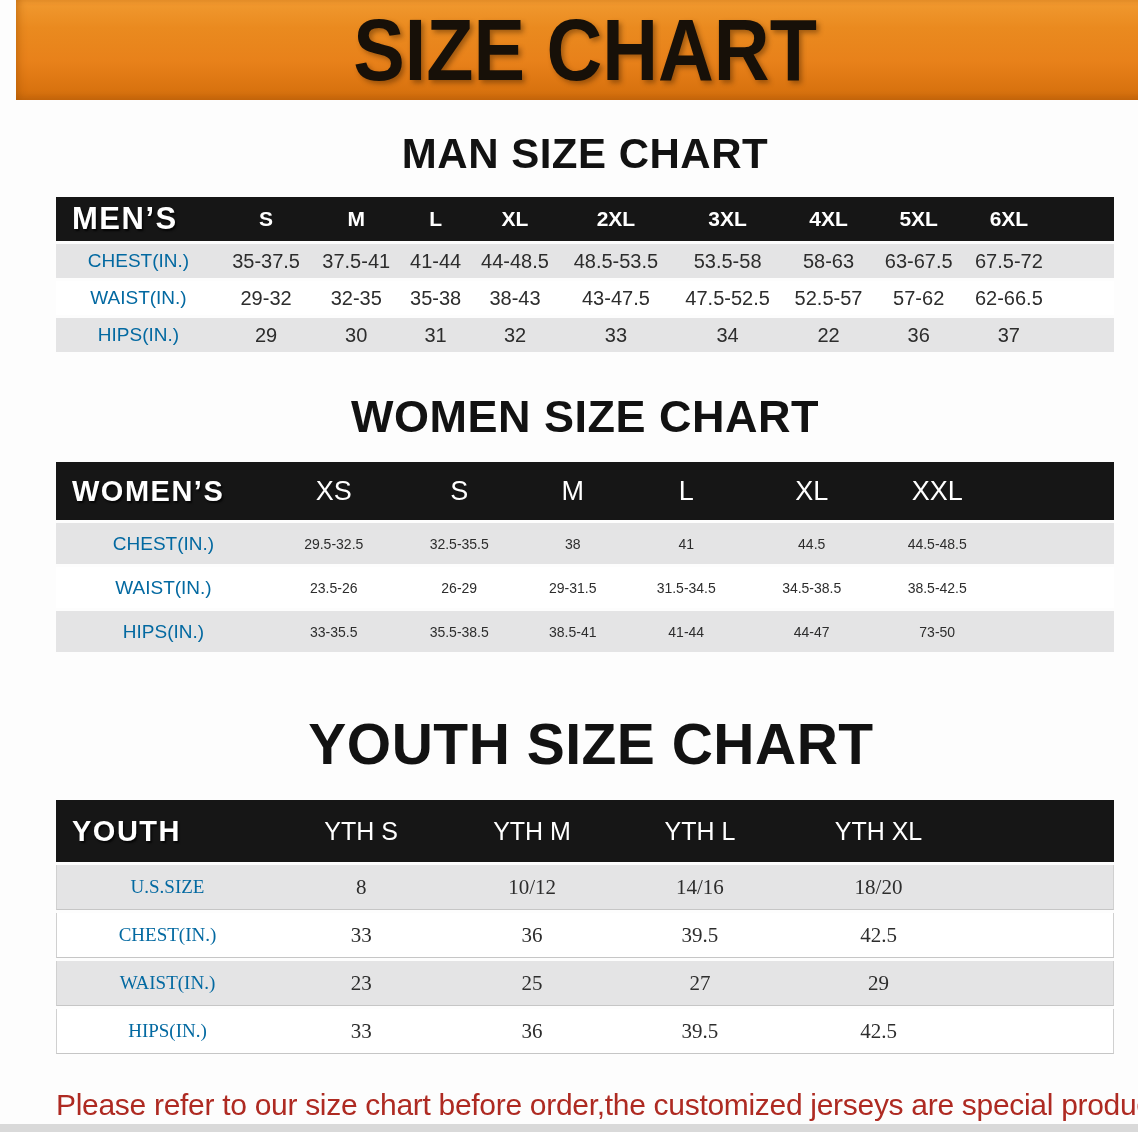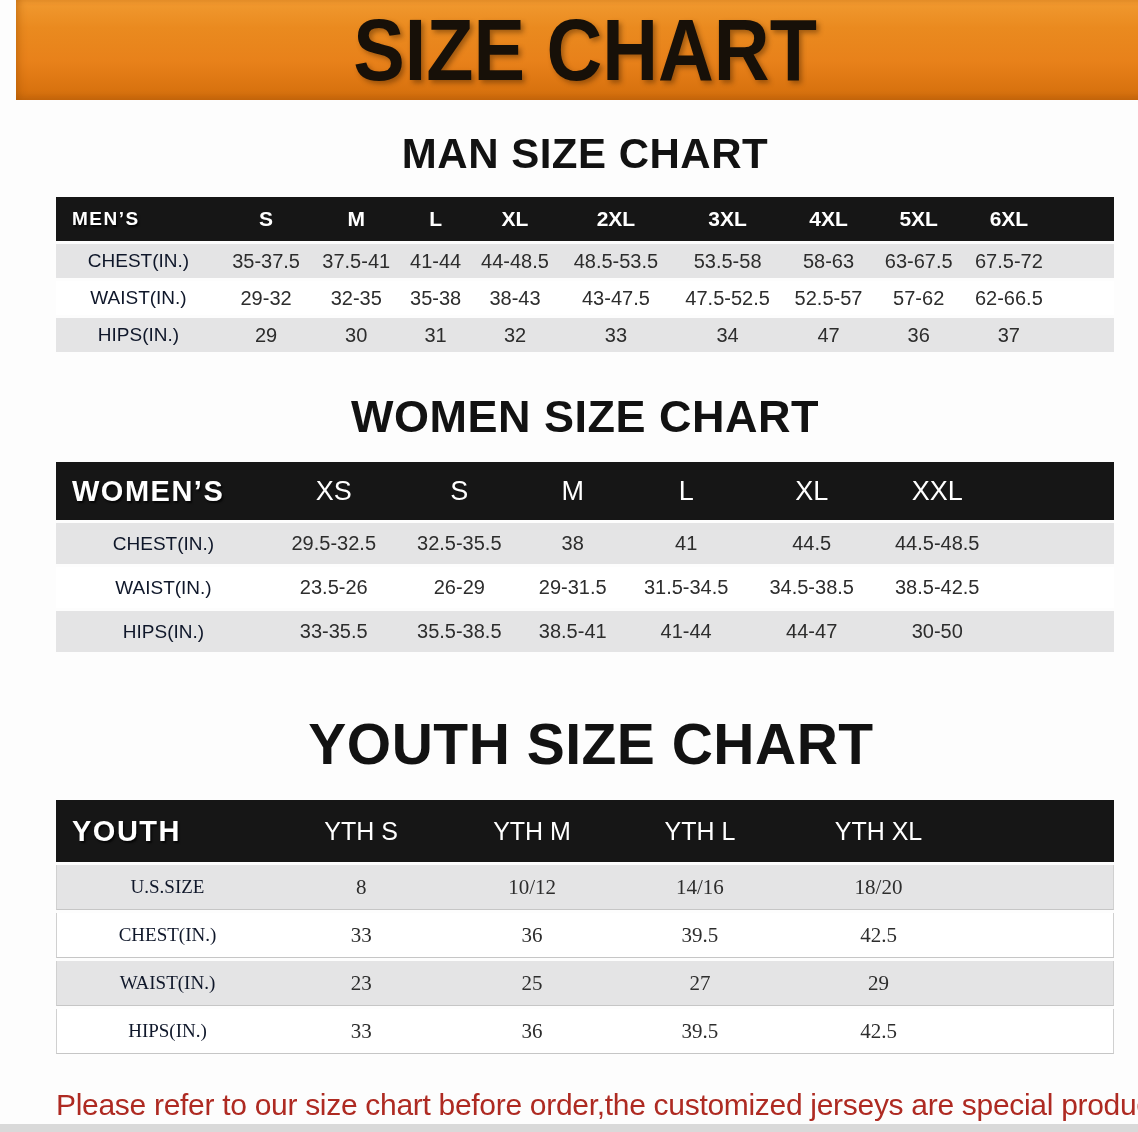--- a/index.html
+++ b/index.html
@@ -34,35 +34,35 @@
   .women-table { margin-top:16px; }
   .youth-table { margin-top:20px; }
 
   .size-table thead th { background:#161616; color:#ffffff; text-align:center; }
   .men-table   thead th { height:42px; font-size:21px; font-weight:700; }
   .women-table thead th { height:56px; font-size:27px; font-weight:400; }
   .youth-table thead th { height:60px; font-size:25px; font-weight:400; }
 
   .size-table th.corner { text-align:left; padding-left:16px; font-weight:700; letter-spacing:1.5px;
                           text-shadow:1.5px 1.5px 2px rgba(0,0,0,.75); }
-  .men-table   th.corner { width:148px; font-size:19px; }
+  .men-table   th.corner { width:148px; font-size:31px; }
   .women-table th.corner { width:198px; font-size:29px;margin-top:16px; }
   .youth-table th.corner { width:205px; font-size:29px; }
 
   .men-table   th.filler { width:58px; }
   .women-table th.filler { width:112px; }
   .youth-table th.filler { width:135px; }
 
   .size-table tbody td { text-align:center; color:#2d2d2d; }
   .men-table   tbody td { height:32px; font-size:20px; }
-  .women-table tbody td { height:39px; font-size:20px; }
+  .women-table tbody td { height:39px; font-size:14px; }
   .youth-table tbody td { height:42px; font-size:21px;font-family:Liberation Serif, serif; }
   .size-table tbody tr:nth-child(odd) td { background:#e4e4e5; }
   .size-table tbody tr:nth-child(even) td { background:#ffffff; }
-  .size-table td.rowlabel { font-size:19px; color:#0f172a; }
+  .size-table td.rowlabel { font-size:19px; color:#0369a1; }
 
   .youth-table tbody td { border-bottom:1px solid #c6c6c6; }
   .youth-table tbody td:first-child { border-left:1px solid #d0d0d0; }
   .youth-table tbody td.filler { border-right:1px solid #d0d0d0; }
 
   
   .disclaimer { margin:26px 0 0 40px; color:#ae2a22; font-size:30px; line-height:44px;
                 letter-spacing:-.3px; white-space:nowrap; }
 
   
@@ -124,21 +124,21 @@
             <td class="filler"></td>
           </tr>
           <tr>
             <td class="rowlabel">HIPS(IN.)</td>
             <td class="val">29</td>
             <td class="val">30</td>
             <td class="val">31</td>
             <td class="val">32</td>
             <td class="val">33</td>
             <td class="val">34</td>
-            <td class="val">47</td>
+            <td class="val">22</td>
             <td class="val">36</td>
             <td class="val">37</td>
             <td class="filler"></td>
           </tr>
         </tbody>
       </table>
   </section>
 
   <section>
     <h2 class="section-title title-women">WOMEN SIZE CHART</h2>
@@ -176,21 +176,21 @@
             <td class="val">38.5-42.5</td>
             <td class="filler"></td>
           </tr>
           <tr>
             <td class="rowlabel">HIPS(IN.)</td>
             <td class="val">33-35.5</td>
             <td class="val">35.5-38.5</td>
             <td class="val">38.5-41</td>
             <td class="val">41-44</td>
             <td class="val">44-47</td>
-            <td class="val">30-50</td>
+            <td class="val">73-50</td>
             <td class="filler"></td>
           </tr>
         </tbody>
       </table>
   </section>
 
   <section>
     <h2 class="section-title title-youth">YOUTH SIZE CHART</h2>
     <table class="size-table youth-table">
         <thead>

